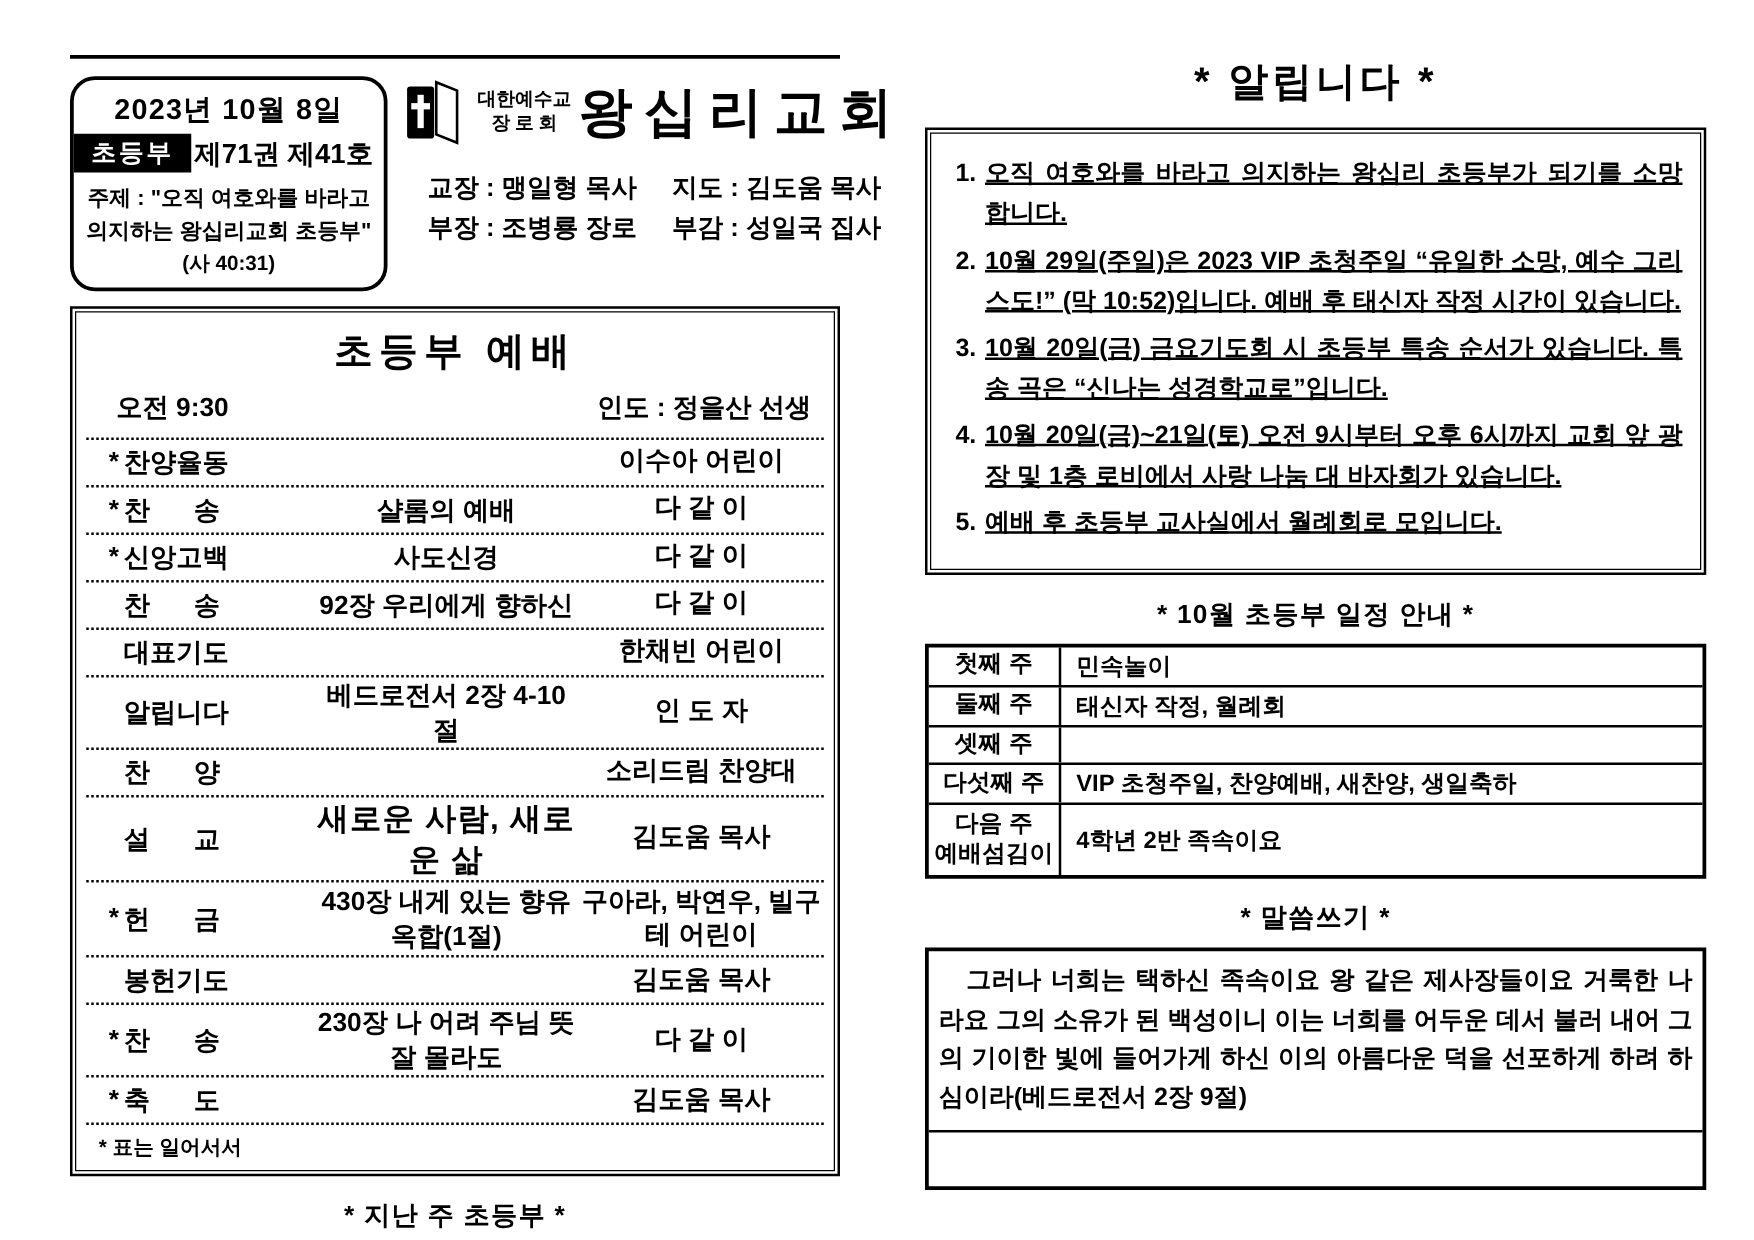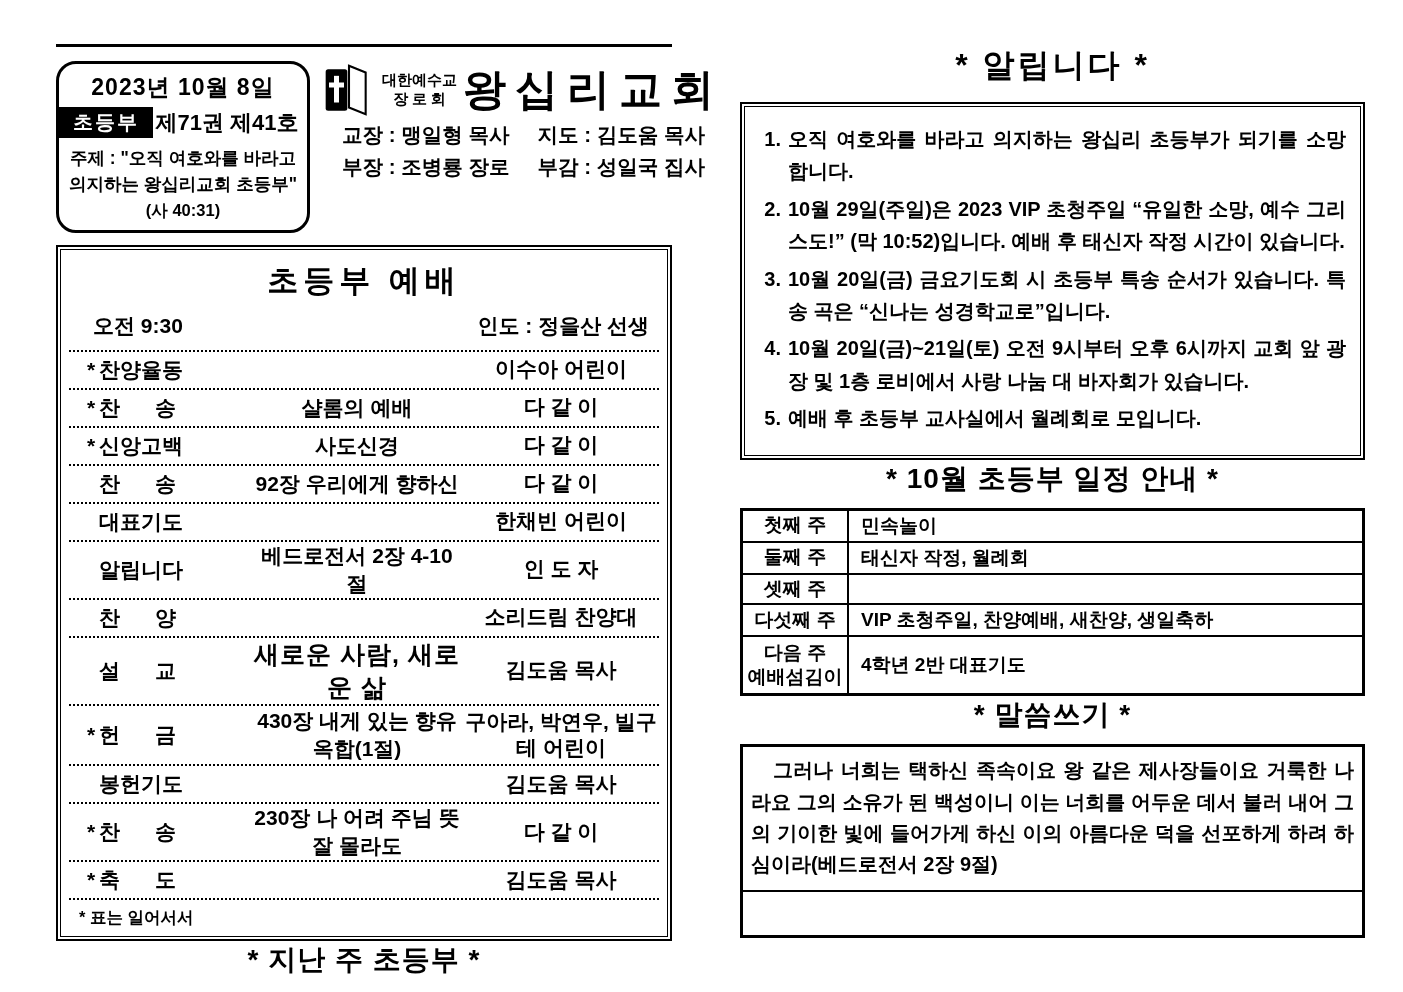--- a/index.html
+++ b/index.html
@@ -35,21 +35,21 @@
   .logo-icon { width:50px; height:56px; flex-shrink:0; }
   .denom {
     font-family:"Liberation Serif","DejaVu Serif",serif;
     font-size:15px; font-weight:bold; line-height:1.25;
     margin:0 6px 0 8px; text-align:center; white-space:pre;
   }
   .church-name {
     font-family:"Liberation Serif","DejaVu Serif",serif;
     font-size:43px; font-weight:bold; letter-spacing:9px; white-space:nowrap;
   }
-  .staff { text-align:center; font-size:20.5px; line-height:1.55; }
+  .staff { margin-top:16px; text-align:center; font-size:20.5px; line-height:1.55; }
   .staff-line { display:flex; justify-content:center; gap:28px; }
 
   
   .wtable { margin-top:12px; border:2px solid #000; padding:2px; }
   .wtable-inner { border:1px solid #000; padding:0 8px 4px 8px; }
   .wtitle { text-align:center; font-size:31px; letter-spacing:5px; padding:10px 0 8px 0; }
   .wtime-row {
     display:flex; justify-content:space-between; align-items:center;
     font-size:21px; padding:2px 10px 10px 24px; border-bottom:2px dotted #000;
   }
@@ -57,30 +57,30 @@
     display:flex; align-items:center; min-height:38px;
     border-bottom:2px dotted #000; font-size:21px;
   }
   .c-star { width:30px; padding-left:18px; flex-shrink:0; }
   .c-role { width:152px; flex-shrink:0; white-space:pre; }
   .c-content { flex:1; text-align:center; }
   .c-content.sermon { font-size:25px; letter-spacing:1px; }
   .c-person { width:196px; text-align:center; flex-shrink:0; line-height:1.25; padding:3px 0; }
   .wfootnote { font-size:16.5px; padding:7px 2px 3px 10px; }
 
-  .section-title { text-align:center; font-size:28px; letter-spacing:1px; }
+  .section-title { text-align:center; font-size:21px; margin-top:17px; letter-spacing:1px; }
 
   
   .right-col { position:absolute; left:740px; top:44px; width:625px; }
   .ann-title { text-align:center; font-size:32px; letter-spacing:3px; }
   .ann-box { margin-top:14px; border:2px solid #000; padding:2px; }
   .ann-inner { border:1px solid #000; padding:16px 14px 20px 12px; }
   .aitem { display:flex; font-size:20px; line-height:1.62; margin-bottom:5px; }
   .anum { width:31px; flex-shrink:0; text-align:right; padding-right:7px; }
-  .atext { flex:1; text-align:justify; }
+  .atext { flex:1; text-align:justify;text-decoration:underline; }
 
   .sch-table { margin-top:10px; border:3px solid #000; font-size:19px; }
   .sch-row { display:flex; border-bottom:2px solid #000; min-height:28.5px; align-items:stretch; }
   .sch-row:last-child { border-bottom:none; }
   .sch-label {
     width:106px; border-right:2px solid #000; flex-shrink:0;
     display:flex; flex-direction:column; justify-content:center;
     text-align:center; line-height:1.3; padding:2px 0;
   }
   .sch-content { flex:1; display:flex; align-items:center; padding:2px 12px; }
@@ -274,21 +274,21 @@
       </div>
       <div class="sch-row">
         <div class="sch-label">다섯째 주</div>
         <div class="sch-content">VIP 초청주일, 찬양예배, 새찬양, 생일축하</div>
       </div>
       <div class="sch-row tall">
         <div class="sch-label">
           <span>다음 주</span>
           <span>예배섬김이</span>
         </div>
-        <div class="sch-content">4학년 2반 대표기도</div>
+        <div class="sch-content">4학년 2반 족속이요</div>
       </div>
     </div>
 
     <div class="section-title">* 말씀쓰기 *</div>
 
     <div class="scr-box">
       <div class="scr-text">그러나 너희는 택하신 족속이요 왕 같은 제사장들이요 거룩한 나라요 그의 소유가 된 백성이니 이는 너희를 어두운 데서 불러 내어 그의 기이한 빛에 들어가게 하신 이의 아름다운 덕을 선포하게 하려 하심이라(베드로전서 2장 9절)</div>
       <div class="write-row"></div>
 
     </div>

